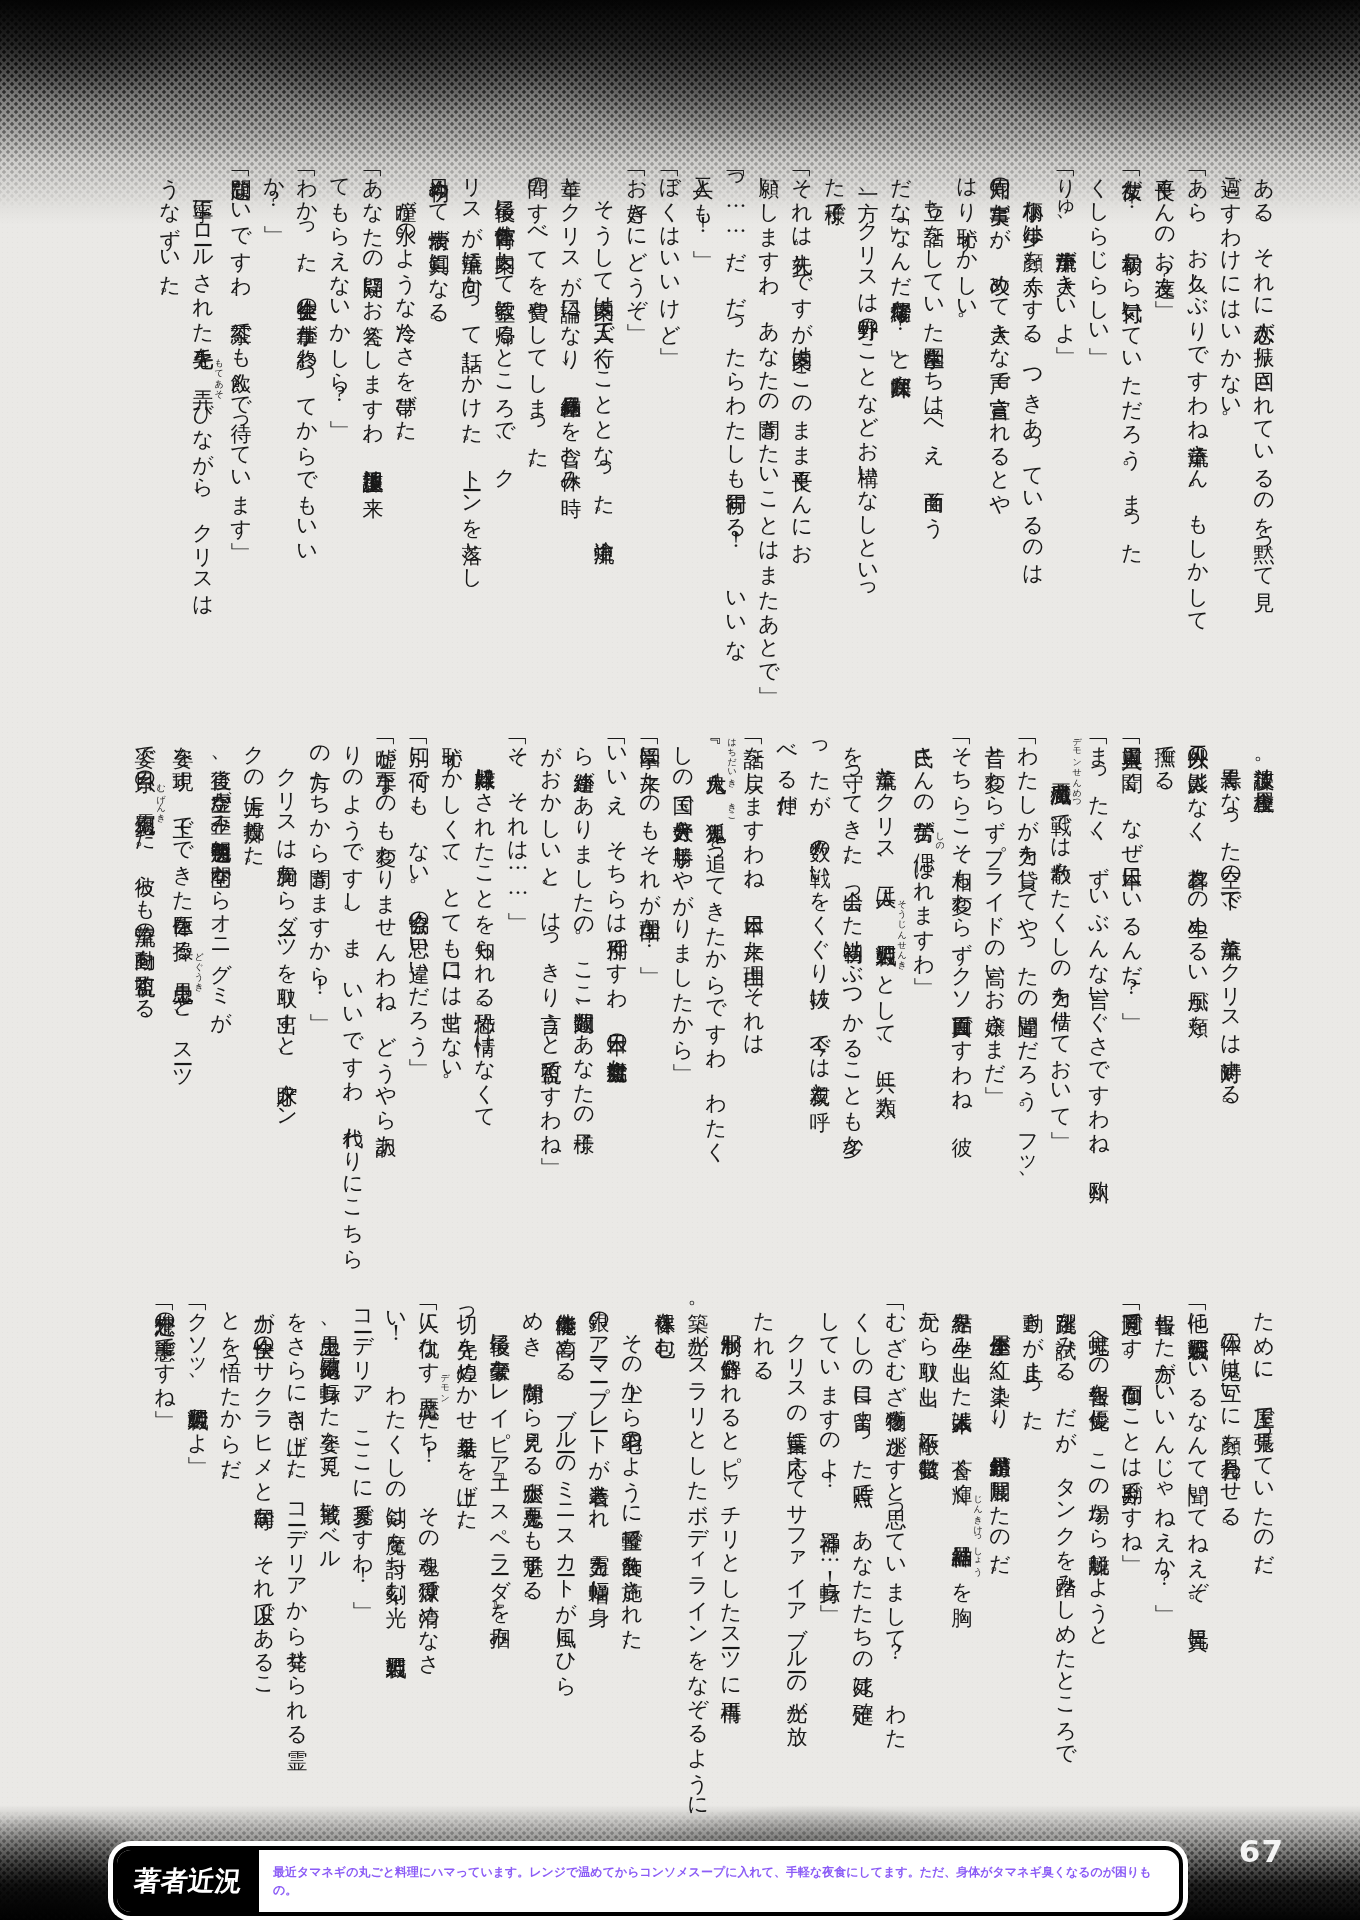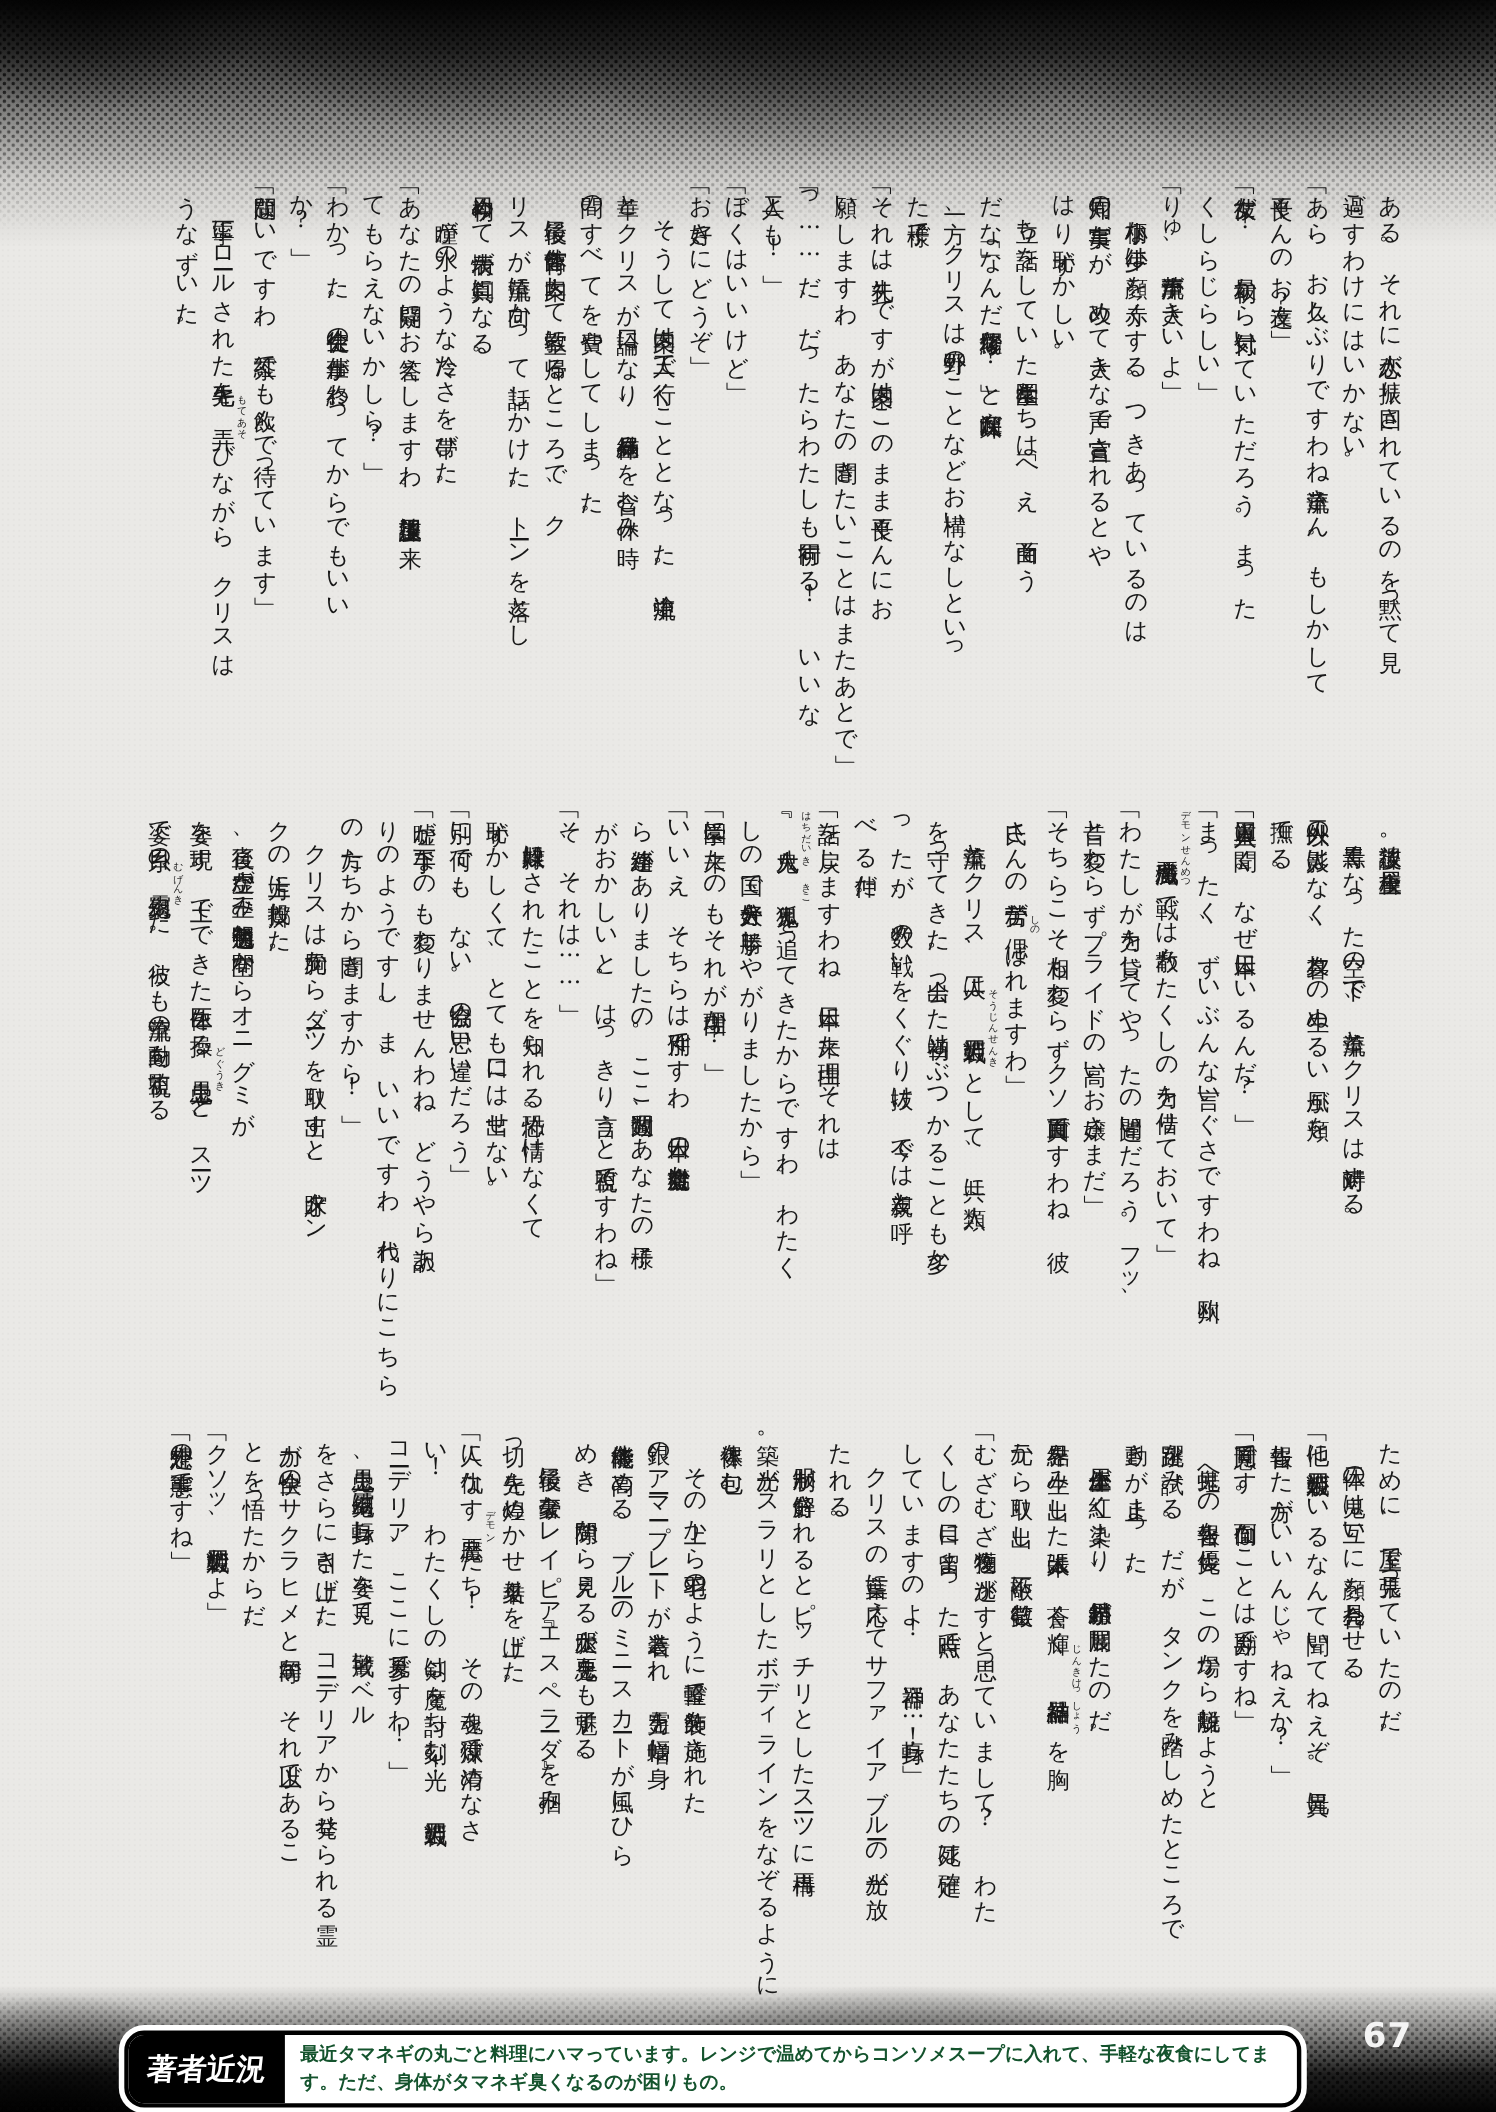--- a/index.html
+++ b/index.html
@@ -46,21 +46,21 @@
   rt{font-size:9px;letter-spacing:0;line-height:1;font-family:"DejaVu Sans",sans-serif;}
   
   .author-box{position:absolute;left:113px;top:1846px;width:1062px;height:62px;z-index:4;
     background:#fff;border:4px solid #000;border-radius:18px;box-shadow:0 0 0 5px #fff;
     display:flex;overflow:hidden;font-family:"DejaVu Sans",sans-serif;}
   .author-label{width:142px;flex:0 0 142px;background:#000;color:#fff;
     display:flex;align-items:center;justify-content:center;
     font-size:27px;font-weight:bold;}
   .author-label span{transform:skewX(-6deg);}
   .author-text{flex:1;padding:4px 14px;display:flex;align-items:center;
-    font-size:17px;line-height:1.5;font-weight:600;color:#14532d;justify-content:flex-end;}
+    font-size:12px;line-height:1.5;font-weight:600;color:#8b5cf6;justify-content:flex-end;}
   .page-number{position:absolute;right:76px;top:1833px;z-index:4;
     font-family:"DejaVu Sans",sans-serif;font-size:31px;font-weight:bold;
     color:#f4f4f4;letter-spacing:1px;}
 </style>
 </head>
 <body>
 
 <div class="page">
   <div class="paper-noise"></div>
 

